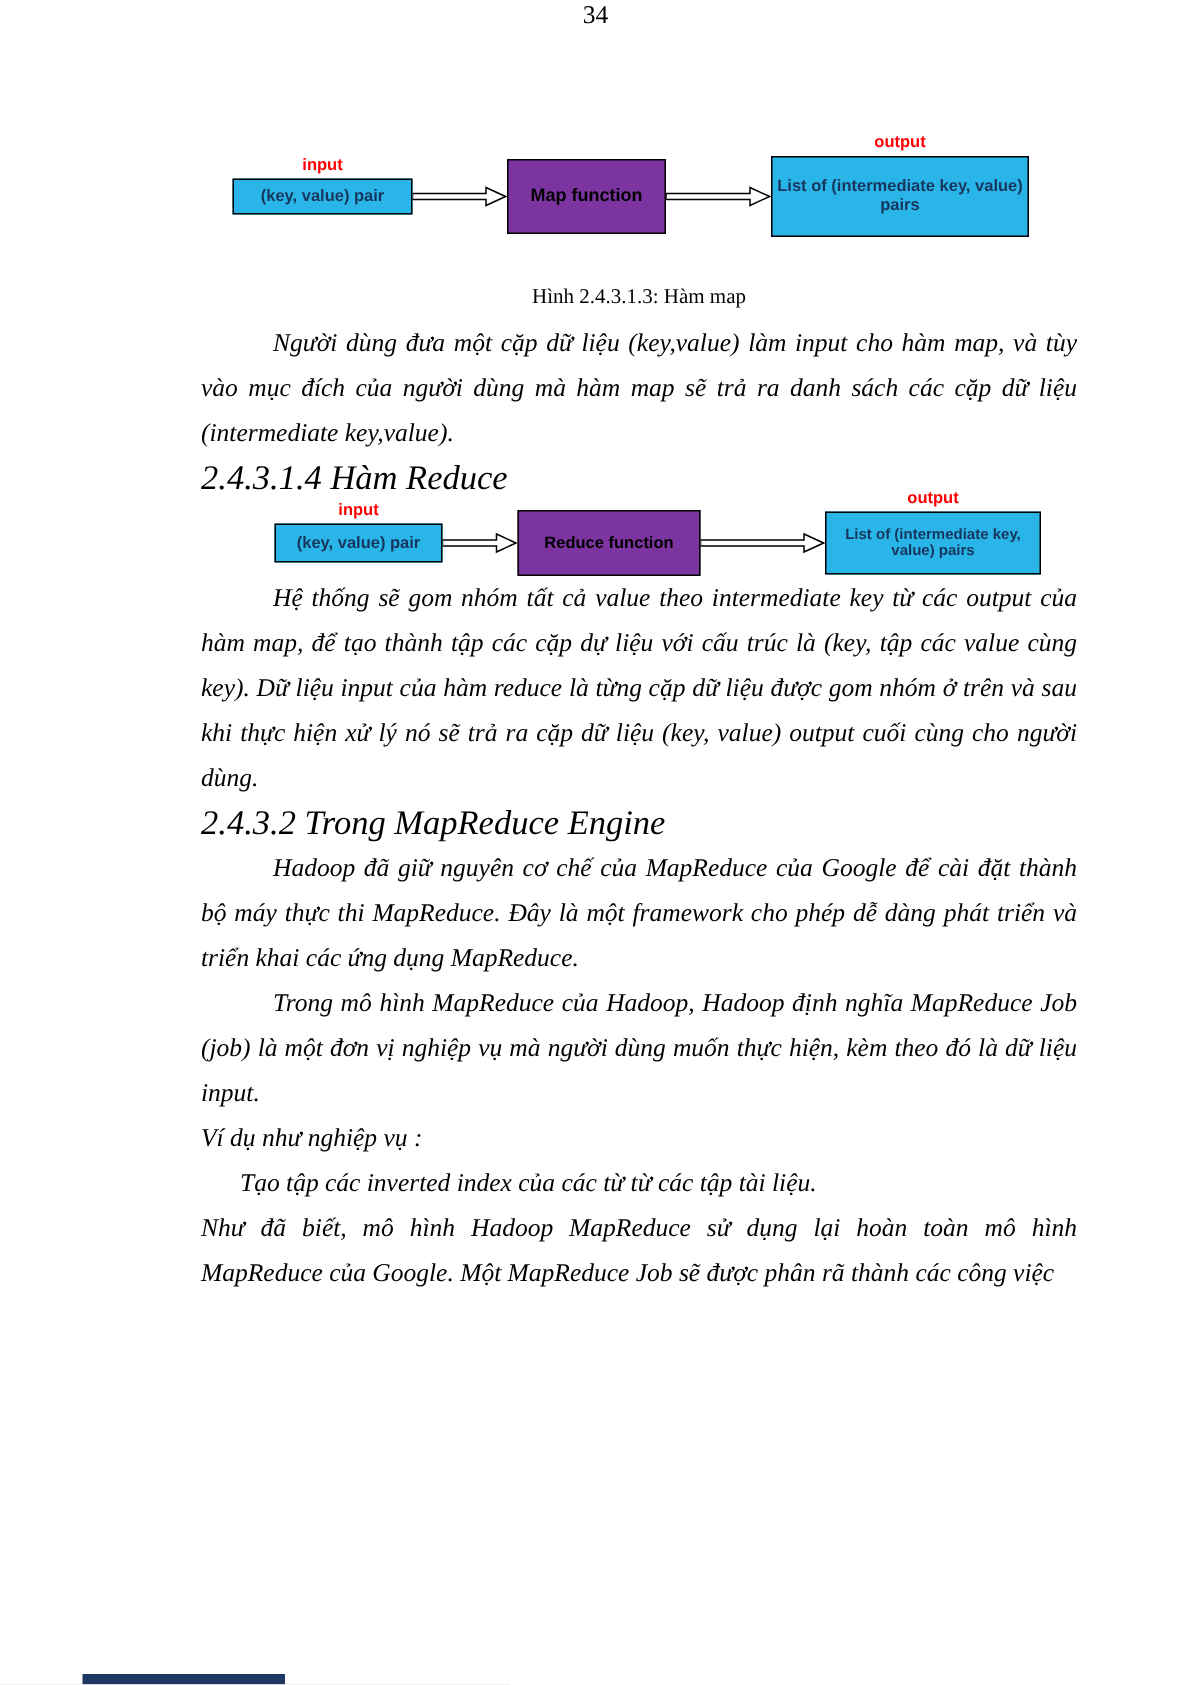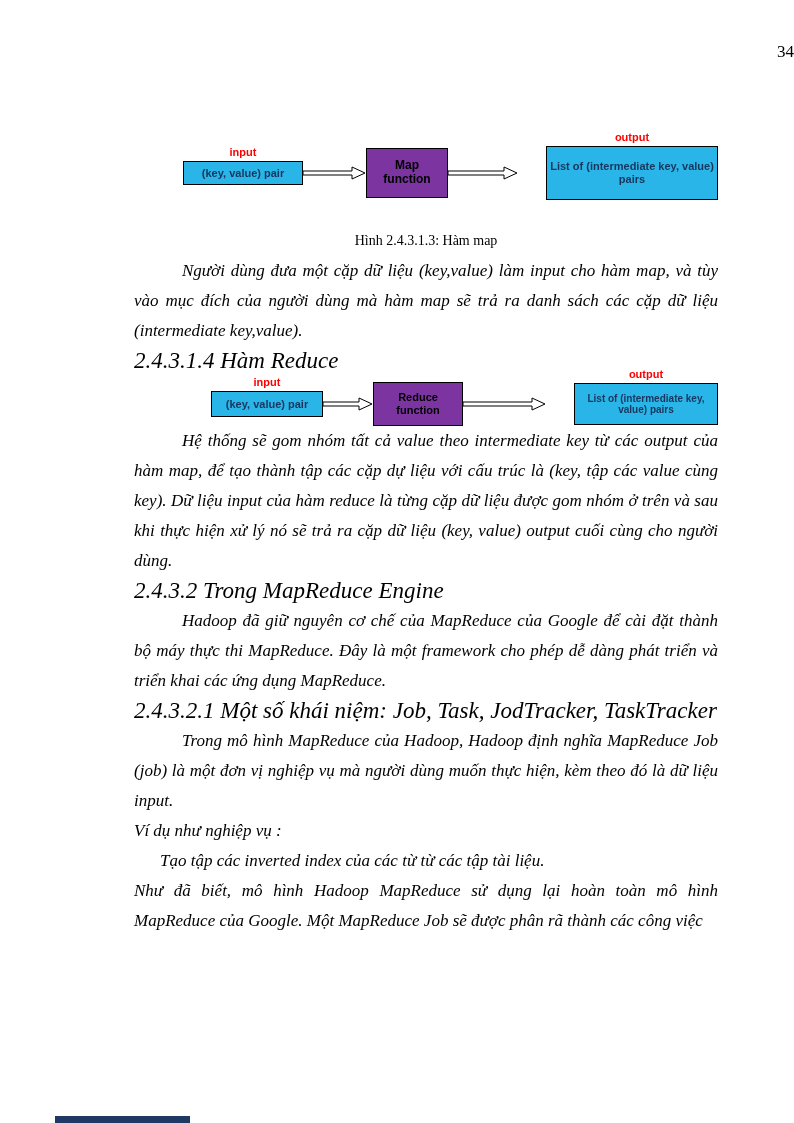--- a/index.html
+++ b/index.html
@@ -2,41 +2,41 @@
 <html><head>
 <meta charset="utf-8">
 <style>
   * { margin:0; padding:0; box-sizing:border-box; }
   html,body { background:#e9e9e9; }
   .page {
     width:794px; height:1123px; margin:0 auto; background:#ffffff;
     position:relative; overflow:hidden;
     font-family:"Liberation Serif", serif; color:#000;
   }
-  .page-number { padding-top:42px; text-align:right; font-size:17px; }
+  .page-number { text-align:center; font-size:17px; }
   .content { padding:0 76px 0 134px; }
 
   
   .diagram { display:flex; align-items:center; }
   .diagram-map { margin-top:84px; margin-left:21px; }
   .diagram-reduce { margin-top:6px; margin-left:49px; }
-  .col { position:relative;margin-left:28px; }
+  .col { position:relative; }
   .fig-label {
     position:absolute; top:-15px; left:0; right:0; text-align:center;
     color:#ff0000; font:bold 11px "Liberation Sans", sans-serif;
   }
   .box {
     border:1px solid #000; display:flex; align-items:center; justify-content:center;
     text-align:center; font-family:"Liberation Sans", sans-serif; font-weight:bold;
     padding:1px 3px; line-height:1.15;
   }
   .cyan { background:#29b5e8; color:#17365d; font-size:11px; }
   .purple { background:#7c35a0; color:#000; font-size:12px; }
   .d1-left  { width:120px; height:24px; }
-  .d1-mid   { width:132px; height:50px; }
+  .d1-mid   { width:106px; height:50px; }
   .d1-right { width:172px; height:54px; }
   .d2-left  { width:112px; height:26px; }
   .d2-mid   { width:122px; height:44px; font-size:11px; }
   .d2-right { width:144px; height:42px; font-size:10px; }
   .arrow { flex:0 0 auto; display:block; }
 
   
   .caption { text-align:center; font-size:14px; line-height:30px; margin-top:26px; }
   .cap2 { margin-top:20px; }
   .para { font-size:17px; line-height:30px; text-align:justify;font-style:italic; }
@@ -100,21 +100,20 @@
       </div>
     </div>
 
 
     <p class="para indent">Hệ thống sẽ gom nhóm tất cả value theo intermediate key từ các output của hàm map, để tạo thành tập các cặp dự liệu với cấu trúc là (key, tập các value cùng key). Dữ liệu input của hàm reduce là từng cặp dữ liệu được gom nhóm ở trên và sau khi thực hiện xử lý nó sẽ trả ra cặp dữ liệu (key, value) output cuối cùng cho người dùng.</p>
 
     <p class="heading">2.4.3.2 Trong MapReduce Engine</p>
 
     <p class="para indent">Hadoop đã giữ nguyên cơ chế của MapReduce của Google để cài đặt thành bộ máy thực thi MapReduce. Đây là một framework cho phép dễ dàng phát triển và triển khai các ứng dụng MapReduce.</p>
 
-    <p class="heading">2.4.3.2.1 Một số khái niệm: Job, Task, JodTracker, TaskTracker</p>
 
     <p class="para indent">Trong mô hình MapReduce của Hadoop, Hadoop định nghĩa MapReduce Job (job) là một đơn vị nghiệp vụ mà người dùng muốn thực hiện, kèm theo đó là dữ liệu input.</p>
 
     <p class="para">Ví dụ như nghiệp vụ :</p>
 
 
     <p class="para example">Tạo tập các inverted index của các từ từ các tập tài liệu.</p>
 
     <p class="para">Như đã biết, mô hình Hadoop MapReduce sử dụng lại hoàn toàn mô hình MapReduce của Google. Một MapReduce Job sẽ được phân rã thành các công việc</p>
 

